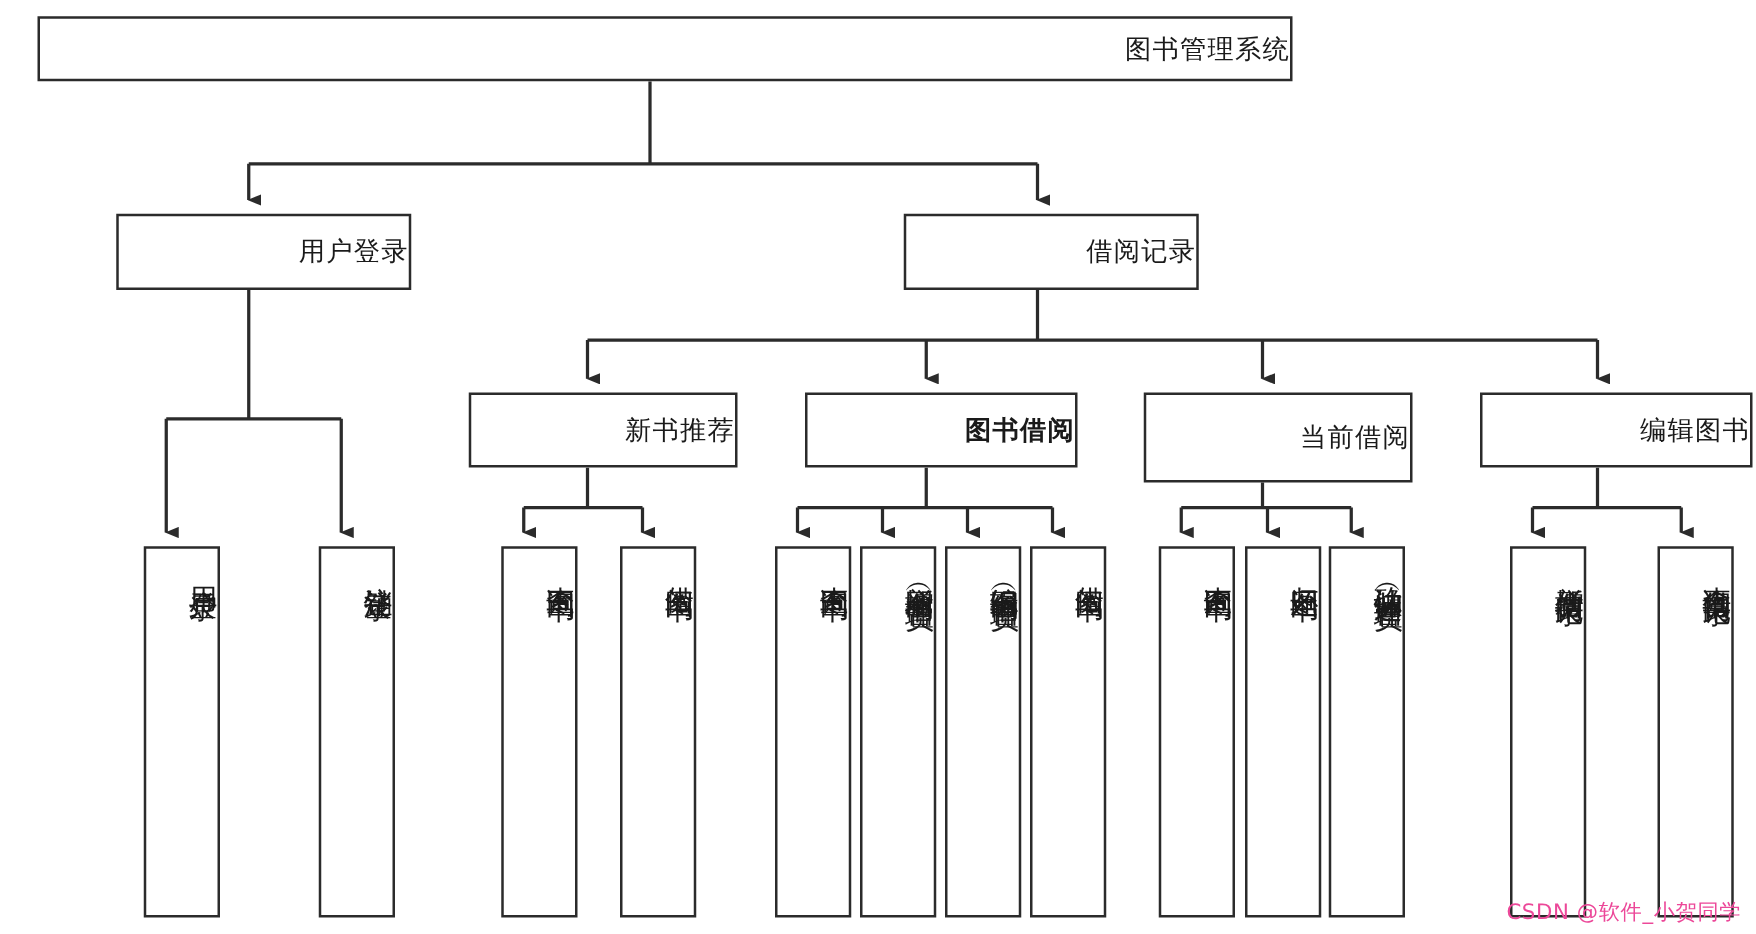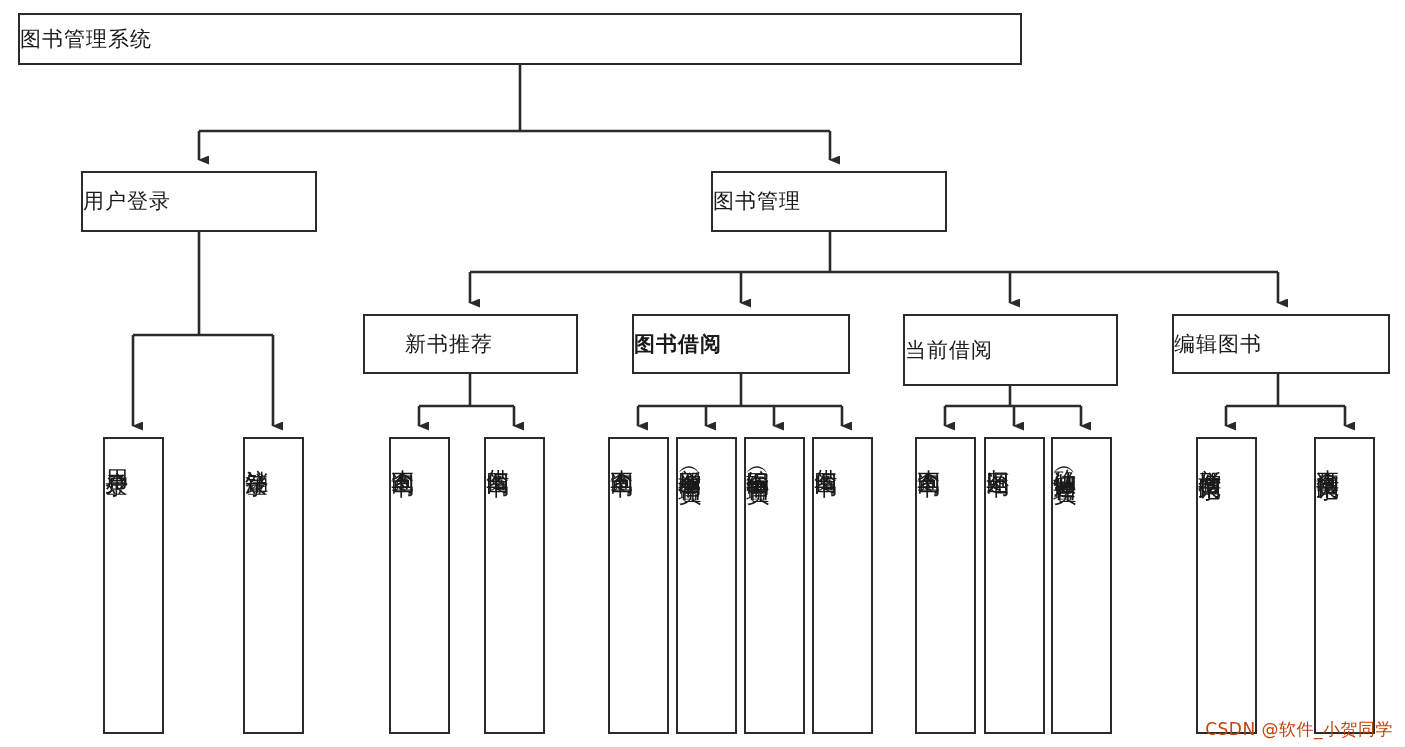--- a/index.html
+++ b/index.html
@@ -25,22 +25,23 @@
     height: 747px;
     pointer-events: none;
   }
   .node {
     position: absolute;
     box-sizing: border-box;
     border: 2px solid #2b2b2b;
     background: #ffffff;
     display: flex;
     align-items: center;
-    justify-content: flex-start;
+    justify-content: flex-end;
     color: #1a1a1a;
+    margin-left: 12px;
   }
   .node.horiz .label {
     font-size: 21px;
     line-height: 1.15;
     letter-spacing: 1px;
     white-space: nowrap;
   }
   .node.vert {
     align-items: flex-start;
     padding-top: 12px;
@@ -52,21 +53,21 @@
     line-height: 1.05;
     letter-spacing: 2px;
     white-space: nowrap;
     text-align: left;
   }
   .watermark {
     position: absolute;
     right: 12px;
     bottom: 6px;
     font-size: 17px;
-    color: #c2410c;
+    color: #ec4899;
     letter-spacing: 0.5px;
     white-space: nowrap;
   }
 </style>
 </head>
 <body>
 
 <div id="canvas">
 
   <svg class="edges" viewBox="0 0 1405 747">
@@ -120,21 +121,21 @@
   </svg>
 
   <div class="node horiz" style="left:18px; top:13px; width:1004px; height:52px;">
     <span class="label">图书管理系统</span>
   </div>
 
   <div class="node horiz" style="left:81px; top:171px; width:236px; height:61px;">
     <span class="label">用户登录</span>
   </div>
   <div class="node horiz" style="left:711px; top:171px; width:236px; height:61px;">
-    <span class="label">图书管理</span>
+    <span class="label">借阅记录</span>
   </div>
 
   <div class="node horiz" style="left:363px; top:314px; width:215px; height:60px;padding-left:40px;">
     <span class="label">新书推荐</span>
   </div>
   <div class="node horiz" style="left:632px; top:314px; width:218px; height:60px;font-weight:bold;">
     <span class="label">图书借阅</span>
   </div>
   <div class="node horiz" style="left:903px; top:314px; width:215px; height:72px;">
     <span class="label">当前借阅</span>

